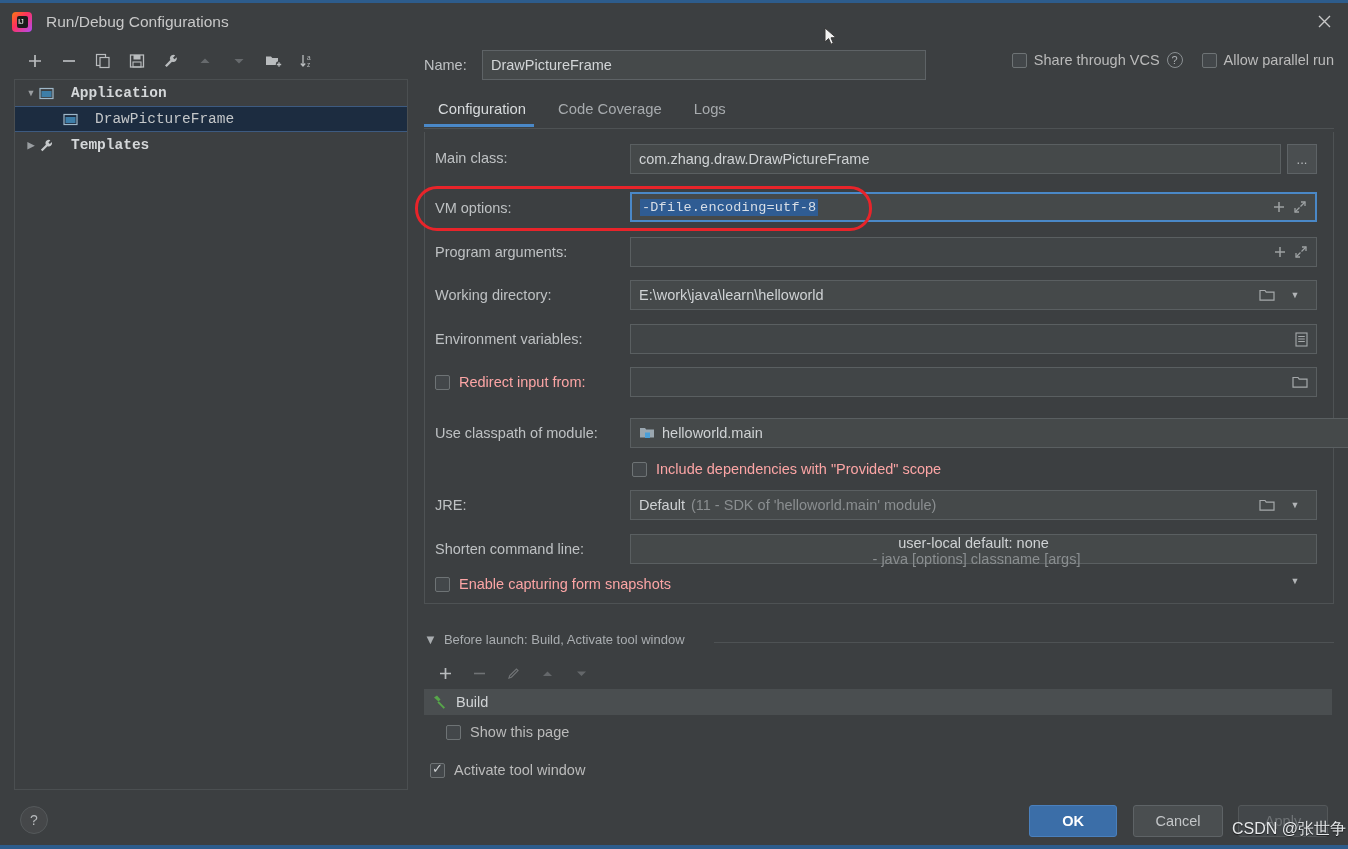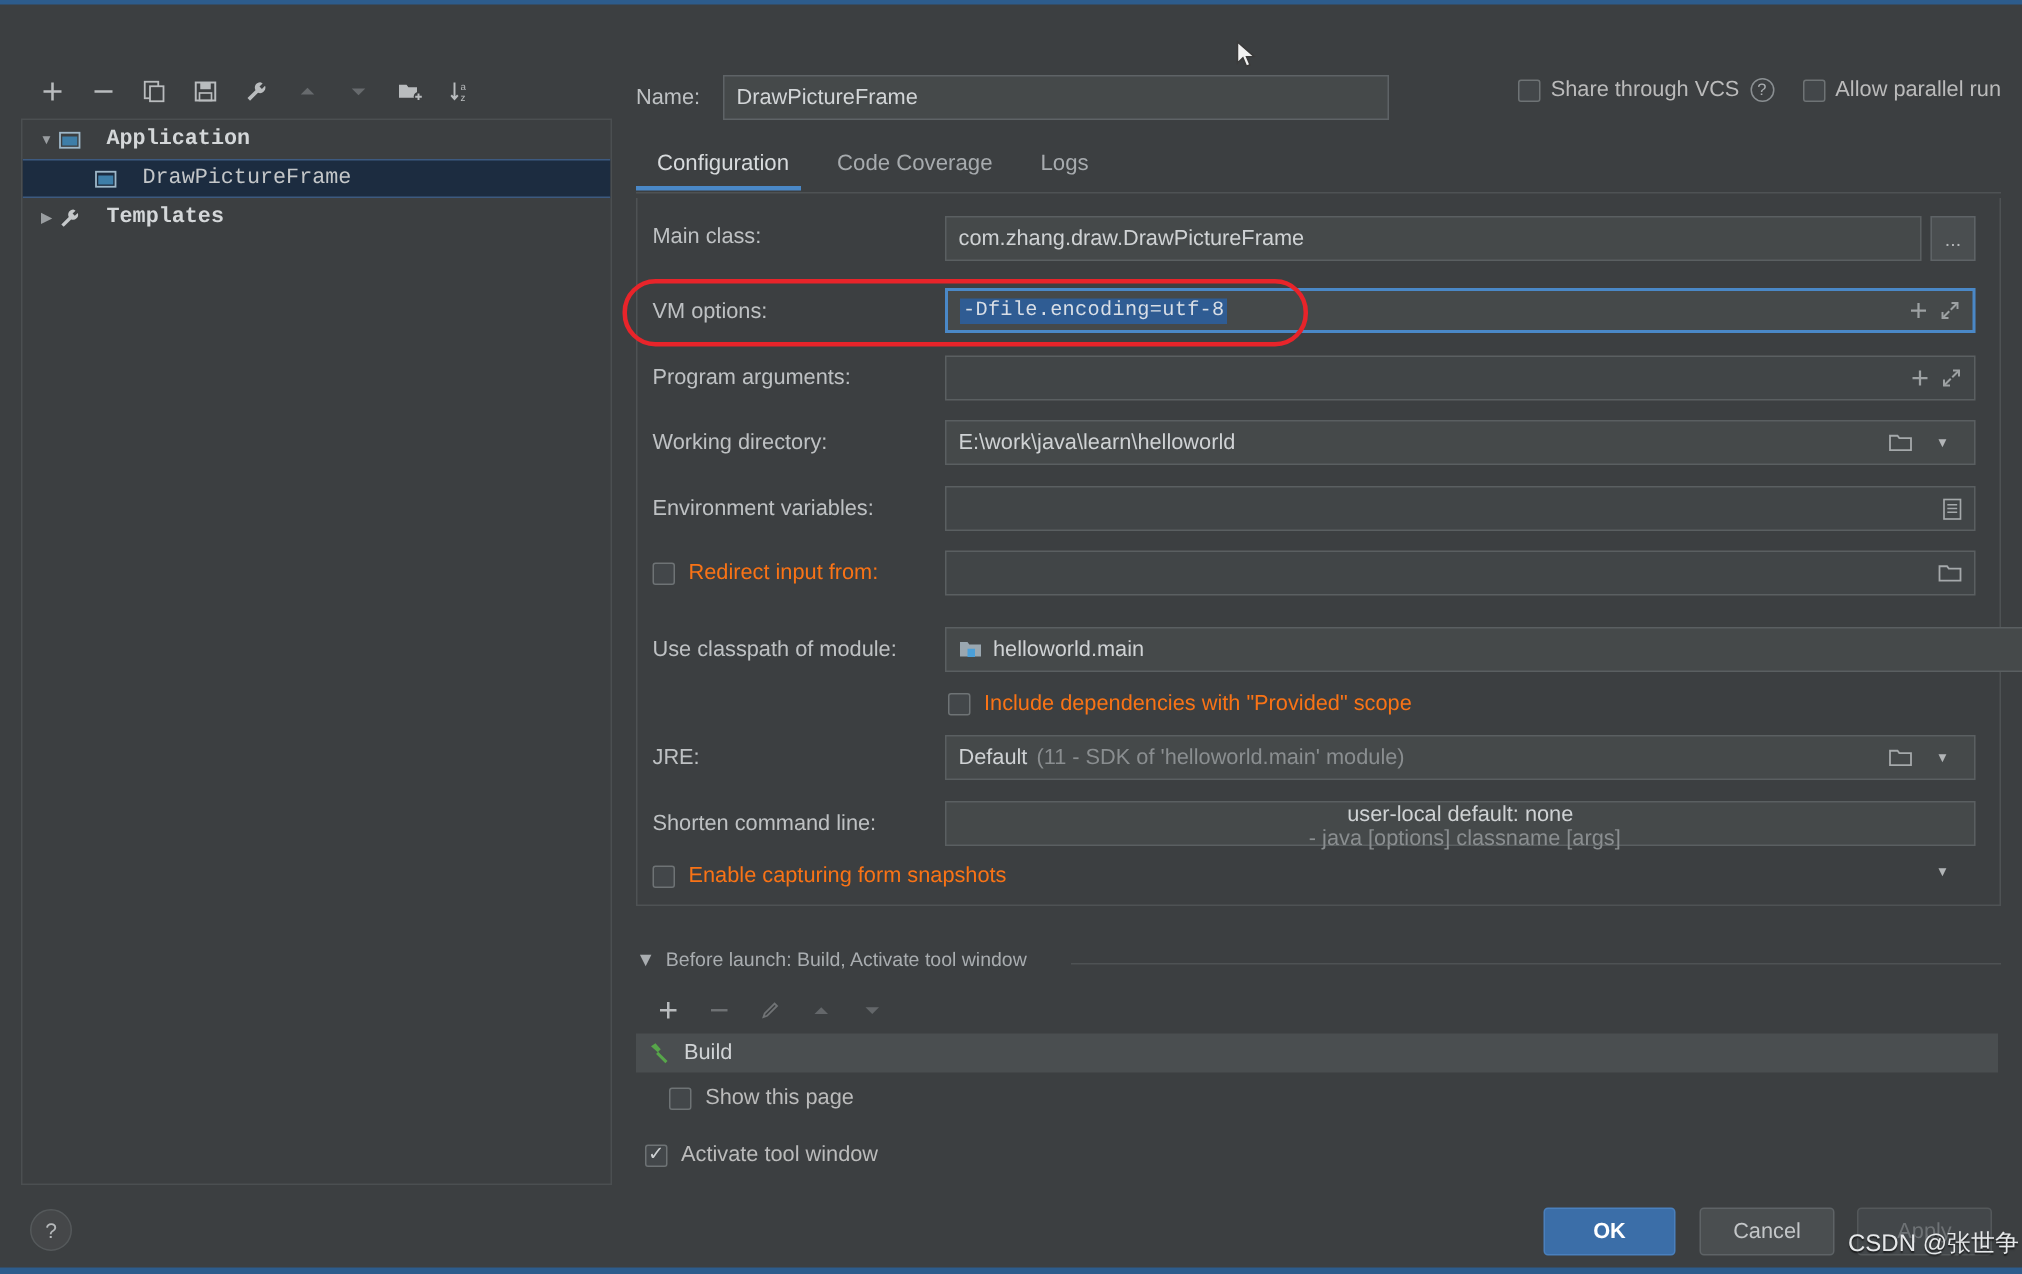--- a/index.html
+++ b/index.html
@@ -161,21 +161,21 @@
   .vm-val {
     background: #2F5C93; color: #D8DEE6;
     font-family: "Liberation Mono", "DejaVu Sans Mono", monospace;
     font-size: 13.5px; padding: 1px 2px; letter-spacing: 0.2px;
   }
   .red-box {
     position: absolute; left: 415px; top: 186px; width: 457px; height: 45px;
     border: 3px solid #E8242A; border-radius: 22px; pointer-events: none; z-index: 30;
   }
   .inline-cb { display: flex; align-items: center; gap: 9px; position: absolute; }
-  .inline-cb span { color: #f97316; }
+  .inline-cb span { color: #fca5a5; }
   
   .bl-header {
     position: absolute; left: 424px; top: 632px; display: flex;
     align-items: center; gap: 7px; color: #A9ADB0; font-size: 13px;
   }
   .bl-line {
     position: absolute; left: 714px; top: 642px; width: 620px; height: 1px;
     background: #4E5254;
   }
   .bl-toolbar {
@@ -226,20 +226,31 @@
   .cursor { position: absolute; left: 824px; top: 27px; z-index: 50; }
   svg { display: block; }
 </style>
 </head>
 <body>
 
 <div id="app">
 
   <div class="win-top-accent"></div>
 
+  <div class="titlebar">
+    <div class="app-icon">
+        <span class="ij">IJ</span>
+      </div>
+    <div class="title-text">Run/Debug Configurations</div>
+    <div class="close-btn">
+      <svg width="15" height="15" viewBox="0 0 15 15">
+          <path d="M2 2 L13 13 M13 2 L2 13" stroke="#C8C8C8" stroke-width="1.4" fill="none"></path>
+        </svg>
+    </div>
+  </div>
 
   <div class="lp-toolbar">
     <div class="tb-btn">
       <svg width="16" height="16" viewBox="0 0 16 16">
           <path d="M8 2 L8 14 M2 8 L14 8" stroke="#B9BCBE" stroke-width="1.7"></path>
         </svg>
     </div>
     <div class="tb-btn">
       <svg width="16" height="16" viewBox="0 0 16 16">
           <path d="M2 8 L14 8" stroke="#B9BCBE" stroke-width="1.7"></path>

